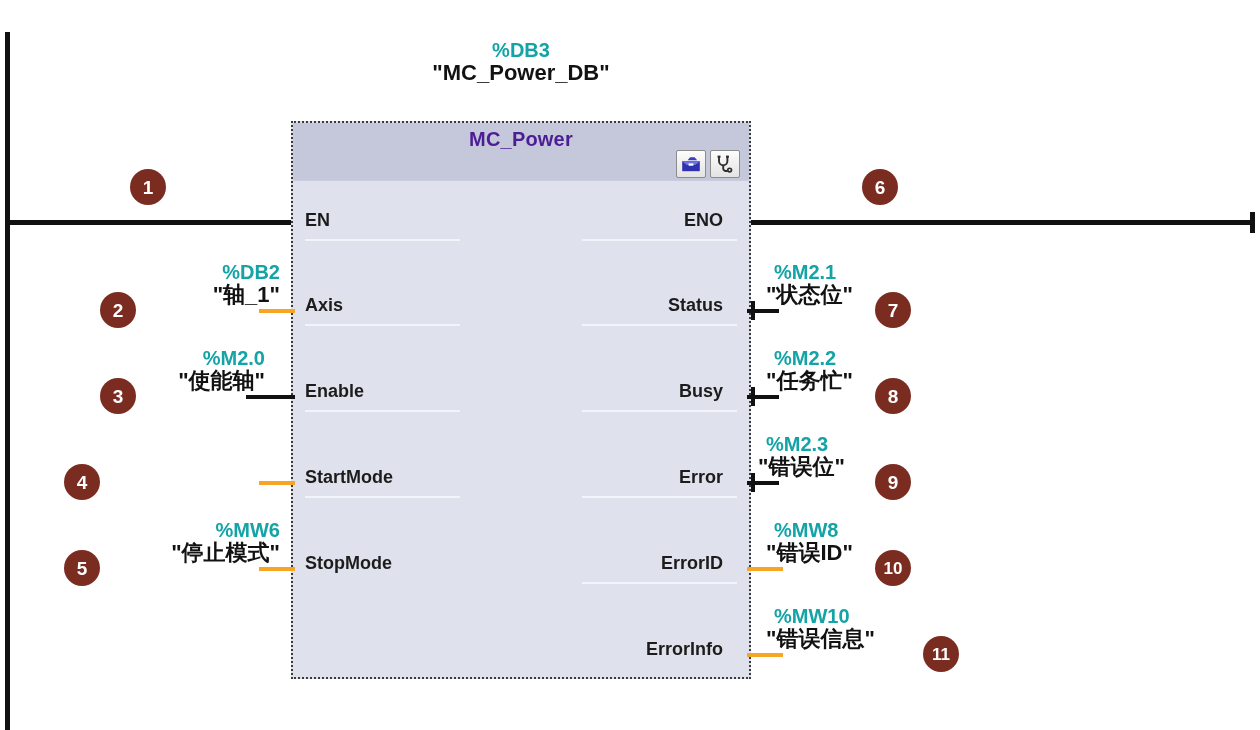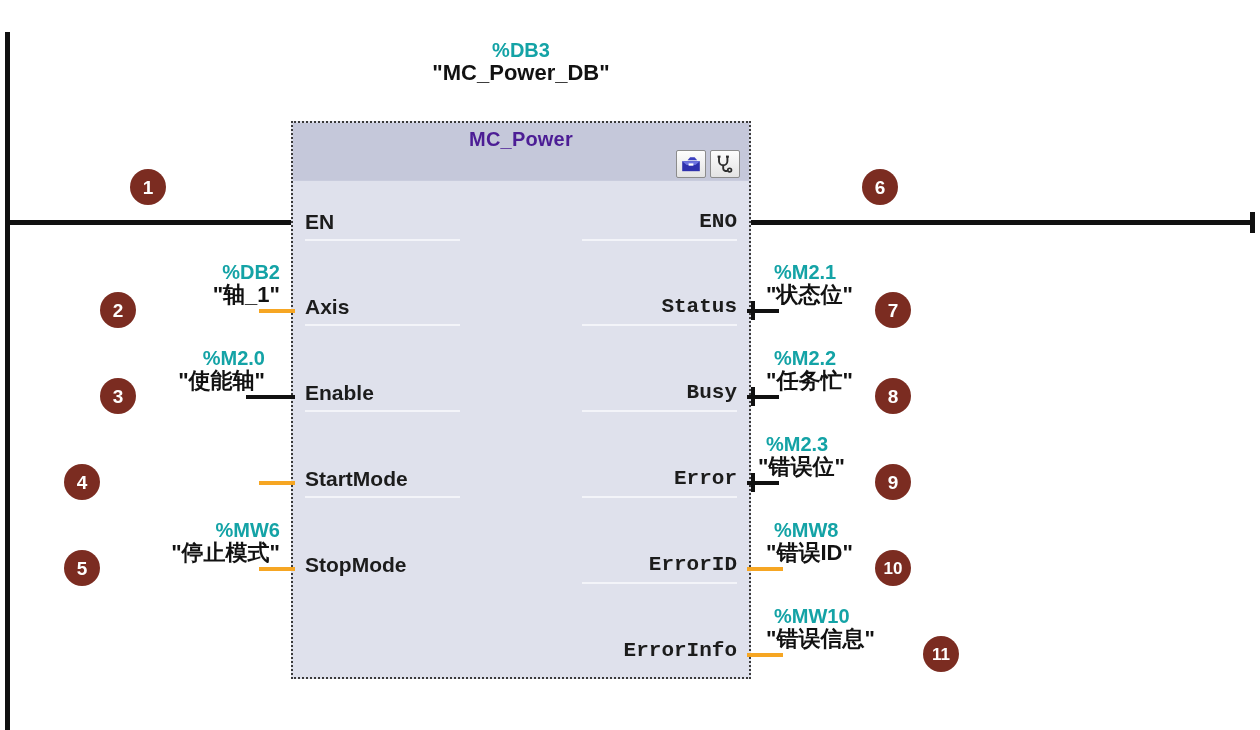--- a/index.html
+++ b/index.html
@@ -51,25 +51,25 @@
     width:28px;height:26px;
     background:linear-gradient(#fdfdfd,#e3e3e3);
     border:1px solid #8c8c8c;
     border-radius:2px;
     display:flex;align-items:center;justify-content:center;
   }
 
   
   .pin{
     position:absolute;
-    font-size:21px;color:#1c1c1c;font-weight:600;
+    font-size:18px;color:#1c1c1c;font-weight:600;
     white-space:nowrap;
   }
   .pin-in{left:12px;text-align:left;}
-  .pin-out{right:12px;text-align:right;font-family:Liberation Mono, monospace;}
+  .pin-out{right:26px;text-align:right;}
   .pin-rule{
     position:absolute;height:2px;background:#f3f4f9;
   }
   .rule-in{left:12px;width:155px;}
   .rule-out{right:12px;width:155px;}
 
   
   .wire{position:absolute;height:4px;}
   .wire-orange{background:#f6a623;}
   .wire-black{background:#111111;}

